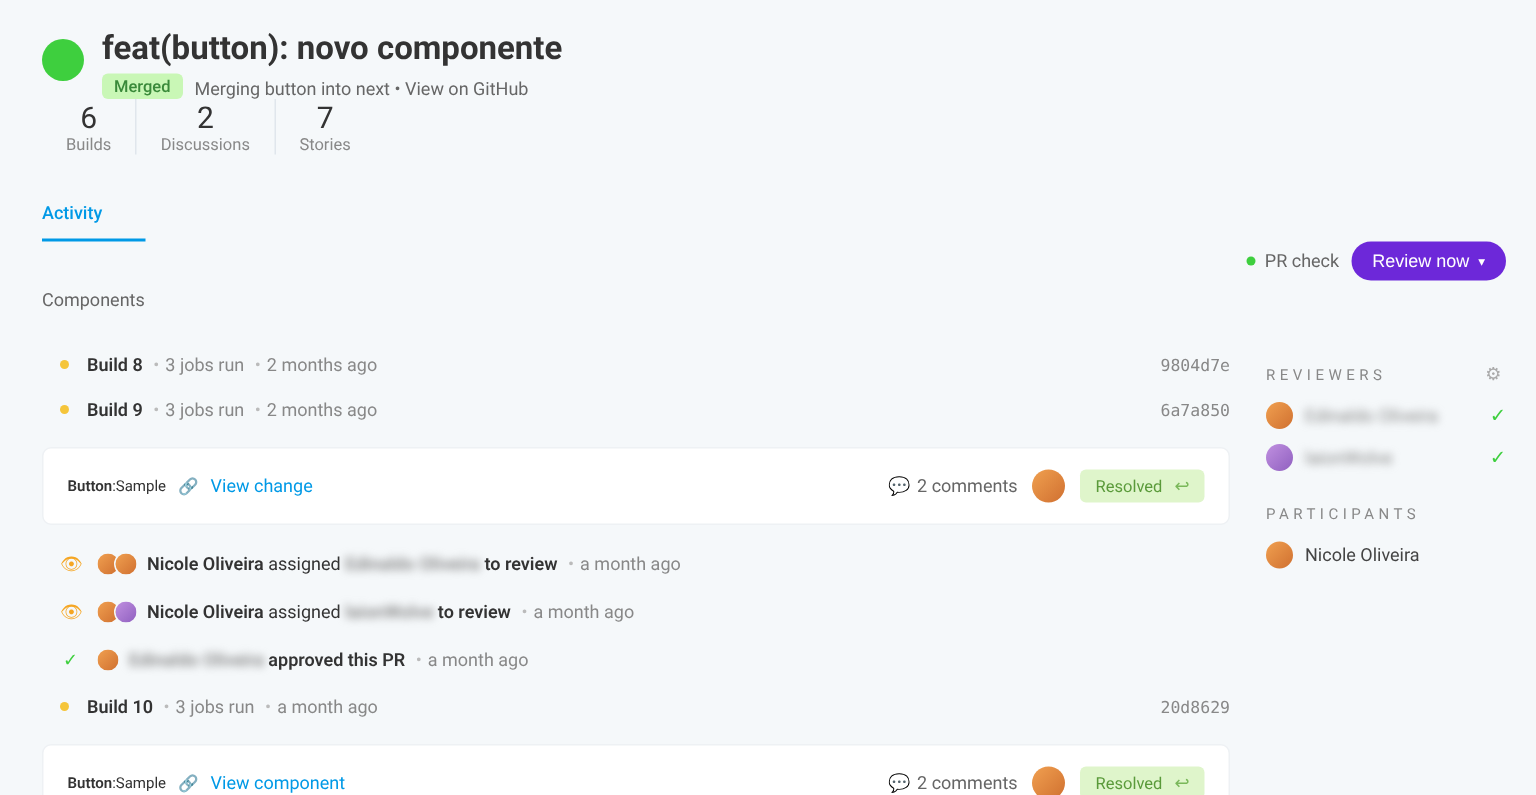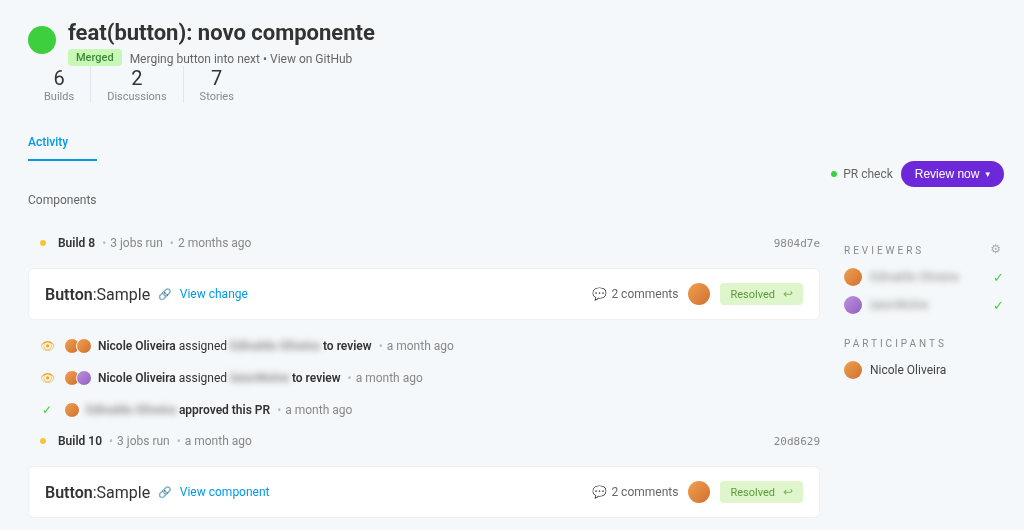--- a/index.html
+++ b/index.html
@@ -47,21 +47,21 @@
 .chk { color: #3ecf3e; }
 .act-avatars { display: flex; margin-right: 6px; }
 .act-avatars .avatar-sm { width: 16px; height: 16px; margin-left: -4px; border: 1px solid #f5f8fa; }
 .act-avatars .avatar-sm:first-child { margin-left: 0; }
 .act-body { flex: 1; color: #333; }
 .act-body .sep { color: #bbb; margin: 0 4px; }
 .act-body .muted { color: #888; }
 .act-body b { font-weight: 600; }
 .act-hash { font-family: monospace; color: #888; font-size: 11px; }
 .card { background: #fff; border: 1px solid #eef1f4; border-radius: 6px; padding: 14px 16px; margin: 10px 0; display: flex; align-items: center; }
-.card-title { font-size: 16px; color: #333; }
+.card-title { font-size: 10px; color: #333; }
 .card-title b { font-weight: 600; }
 .link-icon { color: #bbb; margin: 0 8px; font-size: 11px; }
 .view-link { color: #0099e6; font-size: 12px; cursor: pointer; }
 .card-right { margin-left: auto; display: flex; align-items: center; gap: 10px; }
 .comments { color: #666; font-size: 12px; display: flex; align-items: center; gap: 4px; }
 .comment-icon { color: #0099e6; }
 .card-avatar { width: 22px; height: 22px; border-radius: 50%; background: linear-gradient(135deg,#f0a050,#d07030); }
 .resolved-badge { background: #dff5cb; color: #5a9a3a; padding: 4px 10px; border-radius: 4px; font-size: 11px; display: flex; align-items: center; gap: 8px; }
 .undo-icon { color: #7ab85a; font-size: 12px; }
 </style>
@@ -119,20 +119,29 @@
       <div class="act-row">
         <span class="act-dot yellow"></span>
         <div class="act-body">
           <b>Build 8</b>
           <span class="sep">•</span><span class="muted">3 jobs run</span>
           <span class="sep">•</span><span class="muted">2 months ago</span>
         </div>
         <span class="act-hash">9804d7e</span>
       </div>
 
+      <div class="act-row">
+        <span class="act-dot yellow"></span>
+        <div class="act-body">
+          <b>Build 9</b>
+          <span class="sep">•</span><span class="muted">3 jobs run</span>
+          <span class="sep">•</span><span class="muted">2 months ago</span>
+        </div>
+        <span class="act-hash">6a7a850</span>
+      </div>
 
       <div class="card">
         <span class="card-title"><b>Button</b><span>:Sample</span></span>
         <span class="link-icon">🔗</span>
         <span class="view-link">View change</span>
         <div class="card-right">
           <span class="comments">
             <span class="comment-icon">💬</span>
             <span>2 comments</span>
           </span>

